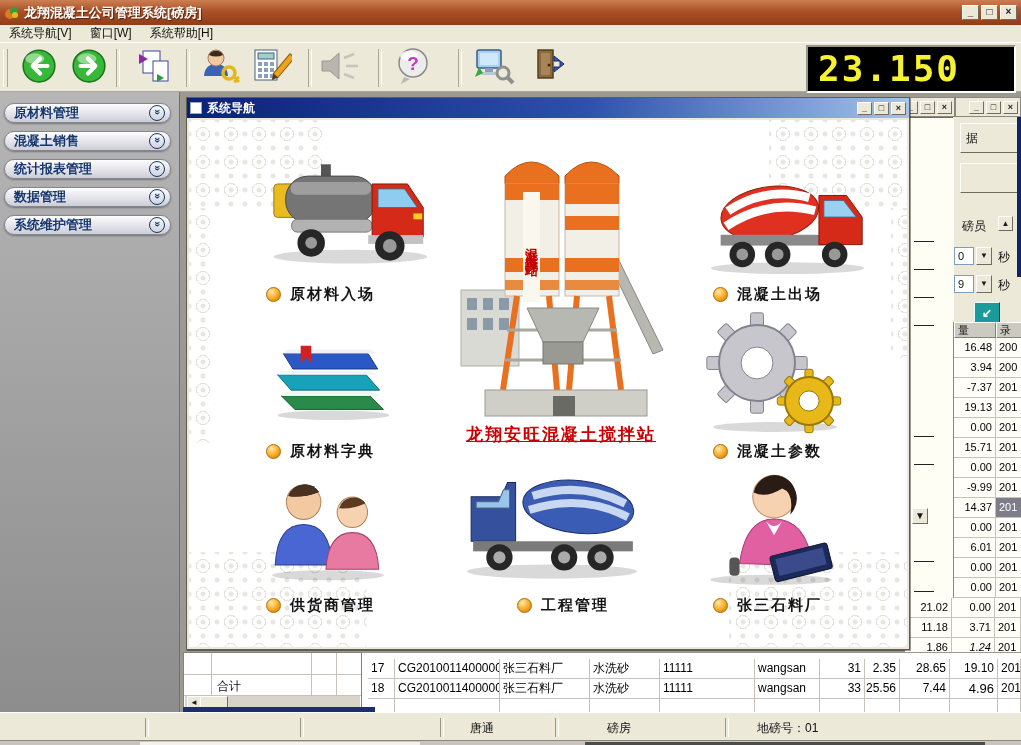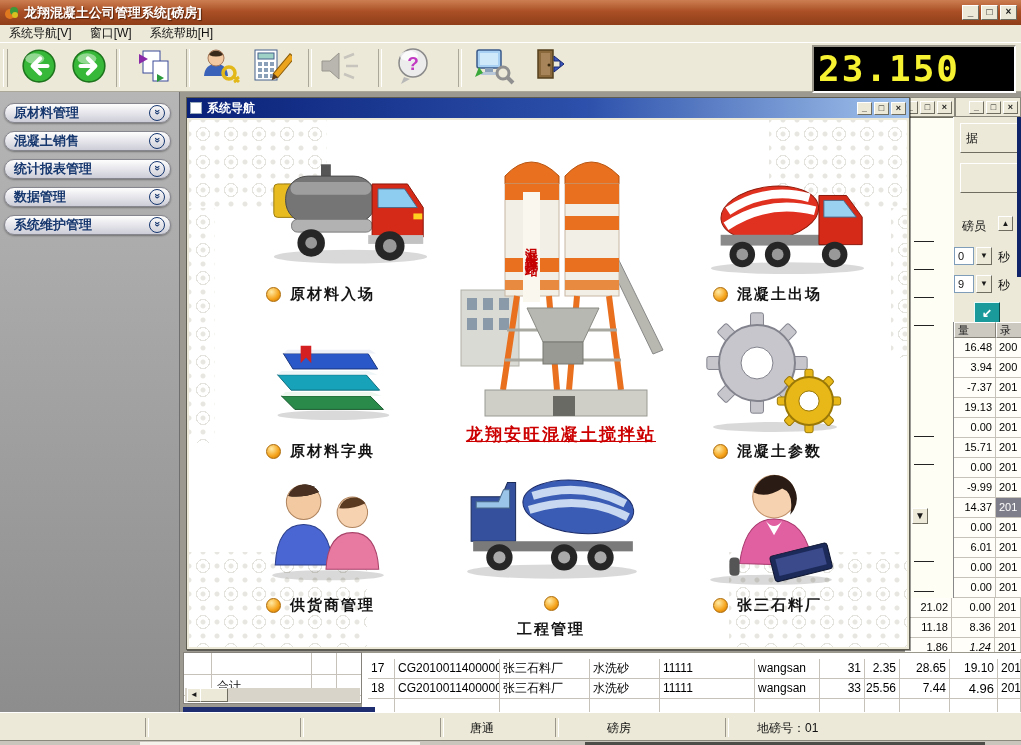--- a/index.html
+++ b/index.html
@@ -23,21 +23,21 @@
   
   .toolbar{position:absolute;left:0;top:42px;width:100%;height:50px;background:#ece9d8;
     border-top:1px solid #fff;border-bottom:1px solid #aca899;box-sizing:border-box;}
   .tb-grip{position:absolute;left:3px;top:6px;width:3px;height:38px;
     border-left:1px solid #fff;border-right:1px solid #aca899;}
   .tb-btn{position:absolute;top:4px;width:46px;height:42px;display:flex;align-items:center;justify-content:center;}
   .tb-sep{position:absolute;top:6px;width:2px;height:38px;border-left:1px solid #aca899;border-right:1px solid #fff;}
   .lcd{position:absolute;right:5px;top:2px;width:196px;height:44px;background:#000;
     border:2px solid;border-color:#9a968a #fff #fff #9a968a;color:#f6f231;
     font-family:"DejaVu Sans Mono",monospace;font-size:36px;font-weight:bold;
-    line-height:44px;padding-left:4px;letter-spacing:2px;}
+    line-height:44px;padding-left:10px;letter-spacing:2px;}
   
   .sidebar{position:absolute;left:0;top:92px;width:180px;height:620px;
     background:linear-gradient(180deg,#b6b6b6,#8d8d8d);border-right:1px solid #6f6f6f;box-sizing:border-box;}
   .side-pill{position:absolute;left:4px;width:167px;height:20px;border-radius:10px;
     background:linear-gradient(180deg,#fefefe,#cdcdd8);border:1px solid #86868f;
     box-shadow:0 1px 2px rgba(0,0,0,.35);display:flex;align-items:center;
     padding:0 5px 0 9px;box-sizing:border-box;font-size:13px;font-weight:bold;color:#16376e;}
   .side-pill .chev{margin-left:auto;width:14px;height:14px;border-radius:50%;
     border:1px solid #16376e;color:#16376e;font-size:10px;line-height:12px;text-align:center;flex:none;}
   .chev span{display:inline-block;transform:rotate(90deg);}
@@ -82,21 +82,21 @@
   .gh{position:absolute;height:16px;background:#ccc9c1;border:1px solid;border-color:#fff #848178 #848178 #fff;
     box-sizing:border-box;font-size:11px;line-height:14px;padding-left:3px;color:#222;}
   .gc{position:absolute;height:20px;border-right:1px solid #c6c2ba;border-bottom:1px solid #c6c2ba;
     box-sizing:border-box;line-height:19px;white-space:nowrap;overflow:hidden;background:#fffef8;}
   .gc.num{text-align:right;padding-right:3px;}
   .gc.txt{padding-left:3px;}
   .gc.sel{background:#7e7e8a;color:#fff;}
   .wide-rows{position:absolute;left:905px;top:598px;width:116px;height:60px;background:#fffef8;z-index:2;font-size:11px;}
   .bottom-grid{position:absolute;left:362px;top:652px;width:659px;height:60px;background:#fff;
     border-top:1px solid #9a988c;box-sizing:border-box;z-index:2;font-size:12px;}
-  .left-grid{position:absolute;left:183px;top:652px;width:179px;height:52px;background:#fff;
+  .left-grid{position:absolute;left:183px;top:652px;width:179px;height:60px;background:#fff;
     border:1px solid #84827a;box-sizing:border-box;z-index:2;font-size:12px;color:#111;}
   .lg-line-v{position:absolute;top:0;width:0;border-left:1px solid #c6c2ba;height:42px;}
   .lg-line-h{position:absolute;left:0;width:100%;border-top:1px solid #c6c2ba;}
   .lg-scroll{position:absolute;left:1px;bottom:1px;height:14px;width:175px;background:#d8d4ca;}
   .navybar{position:absolute;left:183px;top:707px;width:192px;height:5px;background:#1d2d70;z-index:3;}
   
   .statusbar{position:absolute;left:0;top:712px;width:100%;height:28px;background:#ece9d8;
     border-top:1px solid #fff;box-sizing:border-box;font-size:12px;color:#111;z-index:4;}
   .sb-sep{position:absolute;top:5px;height:19px;width:2px;border-left:1px solid #9a968a;border-right:1px solid #fff;}
   .sb-text{position:absolute;top:7px;white-space:nowrap;}
@@ -314,21 +314,21 @@
       <div class="gc num" style="left: 0px; top: 236px; width: 42px;">0.00</div>
       <div class="gc txt" style="left: 42px; top: 236px; width: 26px;">201</div>
       <div class="gc num" style="left: 0px; top: 256px; width: 42px;">0.00</div>
       <div class="gc txt" style="left: 42px; top: 256px; width: 26px;">201</div>
     </div>
   <div class="wide-rows" id="widerows">
       <div class="gc num" style="left: 0px; top: 0px; width: 47px;">21.02</div>
       <div class="gc num" style="left: 47px; top: 0px; width: 43px;">0.00</div>
       <div class="gc txt" style="left: 90px; top: 0px; width: 26px;">201</div>
       <div class="gc num" style="left: 0px; top: 20px; width: 47px;">11.18</div>
-      <div class="gc num" style="left: 47px; top: 20px; width: 43px;">8.36</div>
+      <div class="gc num" style="left: 47px; top: 20px; width: 43px;">3.71</div>
       <div class="gc txt" style="left: 90px; top: 20px; width: 26px;">201</div>
       <div class="gc num" style="left: 0px; top: 40px; width: 47px;">1.86</div>
       <div class="gc num" style="left: 47px; top: 40px; width: 43px; font-style: italic;">1.24</div>
       <div class="gc txt" style="left: 90px; top: 40px; width: 26px;">201</div>
     </div>
 
   <div class="navwin">
     <div class="navwin-tb">
       <span class="sq"></span>
       <span>系统导航</span>
@@ -483,21 +483,21 @@
               <path d="M70 60 q50 -22 98 -3" stroke="#c8d8f0" stroke-width="8" fill="none"></path>
             </g>
             <rect x="14" y="86" width="158" height="10" fill="#7a7a7a"></rect>
             <circle cx="40" cy="102" r="13" fill="#262626"></circle>
             <circle cx="40" cy="102" r="6" fill="#aaa"></circle>
             <circle cx="104" cy="102" r="13" fill="#262626"></circle>
             <circle cx="104" cy="102" r="6" fill="#aaa"></circle>
             <circle cx="140" cy="102" r="13" fill="#262626"></circle>
             <circle cx="140" cy="102" r="6" fill="#aaa"></circle>
           </svg></div>
-        <div class="nav-label" style="left: 328px; top: 476px; flex-direction: column;">
+        <div class="nav-label" style="left: 328px; top: 476px;">
           <span class="ball"></span>
           <span>工程管理</span>
         </div>
         <div class="nav-icn" style="left: 510px; top: 344px; width: 144px; height: 124px;"><svg width="100%" height="100%" viewBox="0 0 142 122">
             <ellipse cx="71" cy="114" rx="60" ry="5" fill="rgba(0,0,0,0.15)"></ellipse>
             <circle cx="74" cy="32" r="21" fill="#f6d2b0" stroke="#c09068"></circle>
             <path d="M54 28 a21 21 0 0 1 38 -8 q10 16 -2 30 q4 -22 -8 -26 q-16 10 -28 4z" fill="#2a1c14"></path>
             <path d="M40 98 q6 -44 34 -44 q32 0 38 46 z" fill="#e060a2" stroke="#a83a6e"></path>
             <path d="M66 56 q8 10 16 0 l-8 14 z" fill="#fff"></path>
             <g transform="rotate(-14 100 98)">

